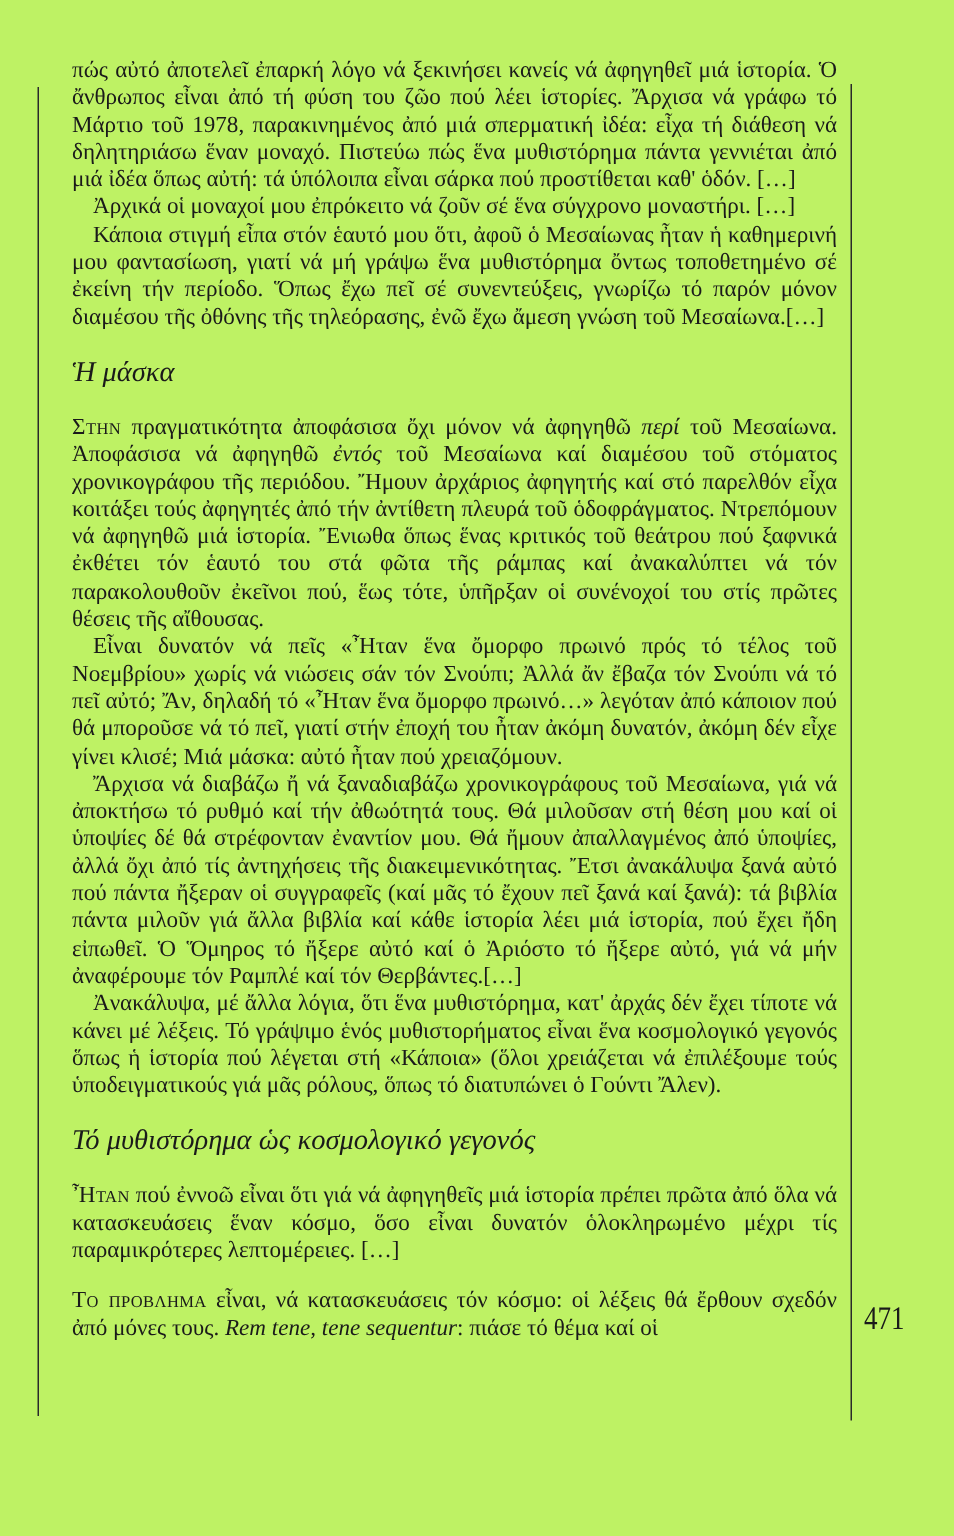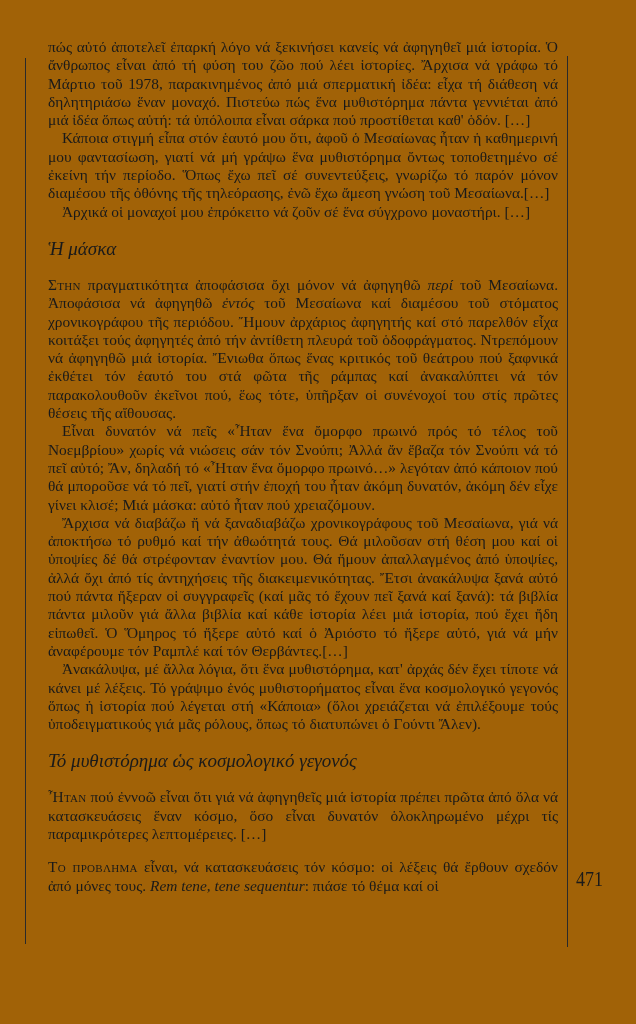--- a/index.html
+++ b/index.html
@@ -1,17 +1,17 @@
 <!DOCTYPE html>
 <html><head>
 <meta charset="utf-8">
 <style>
   html, body { margin: 0; padding: 0; background: #ffffff; }
   body { width: 636px; height: 1024px; position: relative; overflow: hidden; }
-  .page { position: absolute; left: 0; top: 0; width: 636px; height: 1024px; background: #a16207; }
+  .page { position: absolute; left: 0; top: 0; width: 636px; height: 1024px; background: #bef264; }
   .rule-left { position: absolute; left: 25px; top: 58px; width: 1px; height: 886px; background: #2a2a2a; }
   .rule-right { position: absolute; left: 567px; top: 56px; width: 1px; height: 891px; background: #2a2a2a; }
   .column {
     position: absolute; left: 48px; top: 38px; width: 510px;
     font-family: "Liberation Serif", "DejaVu Serif", serif;
     font-size: 15.4px; line-height: 18.3px; color: #1a1a1a;
   }
   .column p { margin: 0; text-align: justify; text-align-last: left; hyphens: manual; }
   .column p.indent { text-indent: 14px; }
   .heading { font-style: italic; font-size: 19px; line-height: 22px; margin: 17px 0 16px 0 !important; text-align: center; }
@@ -26,22 +26,22 @@
 </style>
 </head>
 <body>
 
 <div class="page">
   <div class="rule-left"></div>
   <div class="rule-right"></div>
 
   <div class="column">
     <p>πώς αὐτό ἀποτελεῖ ἐπαρκή λόγο νά ξεκινήσει κανείς νά ἀφηγηθεῖ μιά ἱστορία. Ὁ ἄνθρωπος εἶναι ἀπό τή φύση του ζῶο πού λέει ἱστορίες. Ἄρχισα νά γράφω τό Μάρτιο τοῦ 1978, παρακινημένος ἀπό μιά σπερματική ἰδέα: εἶχα τή διάθεση νά δηλητηριάσω ἕναν μοναχό. Πιστεύω πώς ἕνα μυθιστόρημα πάντα γεννιέται ἀπό μιά ἰδέα ὅπως αὐτή: τά ὑπόλοιπα εἶναι σάρκα πού προστίθεται καθ' ὁδόν. […]</p>
+    <p class="indent">Ἀρχικά οἱ μοναχοί μου ἐπρόκειτο νά ζοῦν σέ ἕνα σύγχρονο μοναστήρι. […]</p>
     <p class="indent">Κάποια στιγμή εἶπα στόν ἑαυτό μου ὅτι, ἀφοῦ ὁ Μεσαίωνας ἦταν ἡ καθημερινή μου φαντασίωση, γιατί νά μή γράψω ἕνα μυθιστόρημα ὄντως τοποθετημένο σέ ἐκείνη τήν περίοδο. Ὅπως ἔχω πεῖ σέ συνεντεύξεις, γνωρίζω τό παρόν μόνον διαμέσου τῆς ὀθόνης τῆς τηλεόρασης, ἐνῶ ἔχω ἄμεση γνώση τοῦ Μεσαίωνα.[…]</p>
-    <p class="indent">Ἀρχικά οἱ μοναχοί μου ἐπρόκειτο νά ζοῦν σέ ἕνα σύγχρονο μοναστήρι. […]</p>
 
     <p class="heading">Ἡ μάσκα</p>
 
     <p><span class="sc">Στην</span><span> πραγματικότητα ἀποφάσισα ὄχι μόνον νά ἀφηγηθῶ </span><span class="it">περί</span><span> τοῦ Μεσαίωνα. Ἀποφάσισα νά ἀφηγηθῶ </span><span class="it">ἐντός</span><span> τοῦ Μεσαίωνα καί διαμέσου τοῦ στόματος χρονικογράφου τῆς περιόδου. Ἤμουν ἀρχάριος ἀφηγητής καί στό παρελθόν εἶχα κοιτάξει τούς ἀφηγητές ἀπό τήν ἀντίθετη πλευρά τοῦ ὁδοφράγματος. Ντρεπόμουν νά ἀφηγηθῶ μιά ἱστορία. Ἔνιωθα ὅπως ἕνας κριτικός τοῦ θεάτρου πού ξαφνικά ἐκθέτει τόν ἑαυτό του στά φῶτα τῆς ράμπας καί ἀνακαλύπτει νά τόν παρακολουθοῦν ἐκεῖνοι πού, ἕως τότε, ὑπῆρξαν οἱ συνένοχοί του στίς πρῶτες θέσεις τῆς αἴθουσας.</span></p>
     <p class="indent">Εἶναι δυνατόν νά πεῖς «Ἦταν ἕνα ὄμορφο πρωινό πρός τό τέλος τοῦ Νοεμβρίου» χωρίς νά νιώσεις σάν τόν Σνούπι; Ἀλλά ἄν ἔβαζα τόν Σνούπι νά τό πεῖ αὐτό; Ἄν, δηλαδή τό «Ἦταν ἕνα ὄμορφο πρωινό…» λεγόταν ἀπό κάποιον πού θά μποροῦσε νά τό πεῖ, γιατί στήν ἐποχή του ἦταν ἀκόμη δυνατόν, ἀκόμη δέν εἶχε γίνει κλισέ; Μιά μάσκα: αὐτό ἦταν πού χρειαζόμουν.</p>
     <p class="indent">Ἄρχισα νά διαβάζω ἤ νά ξαναδιαβάζω χρονικογράφους τοῦ Μεσαίωνα, γιά νά ἀποκτήσω τό ρυθμό καί τήν ἀθωότητά τους. Θά μιλοῦσαν στή θέση μου καί οἱ ὑποψίες δέ θά στρέφονταν ἐναντίον μου. Θά ἤμουν ἀπαλλαγμένος ἀπό ὑποψίες, ἀλλά ὄχι ἀπό τίς ἀντηχήσεις τῆς διακειμενικότητας. Ἔτσι ἀνακάλυψα ξανά αὐτό πού πάντα ἤξεραν οἱ συγγραφεῖς (καί μᾶς τό ἔχουν πεῖ ξανά καί ξανά): τά βιβλία πάντα μιλοῦν γιά ἄλλα βιβλία καί κάθε ἱστορία λέει μιά ἱστορία, πού ἔχει ἤδη εἰπωθεῖ. Ὁ Ὅμηρος τό ἤξερε αὐτό καί ὁ Ἀριόστο τό ἤξερε αὐτό, γιά νά μήν ἀναφέρουμε τόν Ραμπλέ καί τόν Θερβάντες.[…]</p>
     <p class="indent">Ἀνακάλυψα, μέ ἄλλα λόγια, ὅτι ἕνα μυθιστόρημα, κατ' ἀρχάς δέν ἔχει τίποτε νά κάνει μέ λέξεις. Τό γράψιμο ἑνός μυθιστορήματος εἶναι ἕνα κοσμολογικό γεγονός ὅπως ἡ ἱστορία πού λέγεται στή «Κάποια» (ὅλοι χρειάζεται νά ἐπιλέξουμε τούς ὑποδειγματικούς γιά μᾶς ρόλους, ὅπως τό διατυπώνει ὁ Γούντι Ἄλεν).</p>
 
     <p class="heading">Τό μυθιστόρημα ὡς κοσμολογικό γεγονός</p>
 

